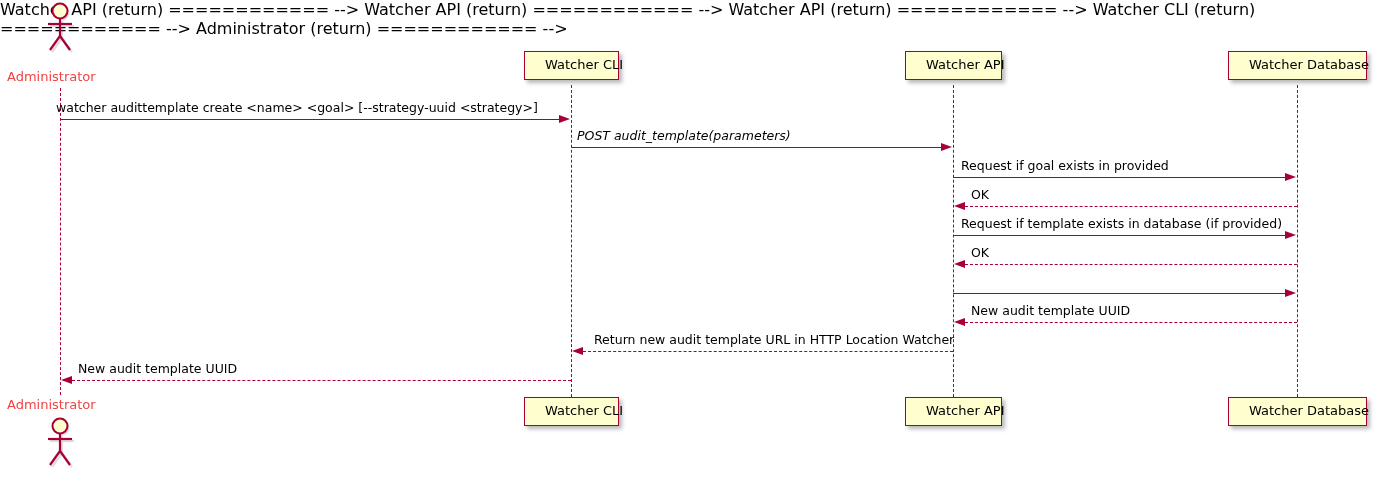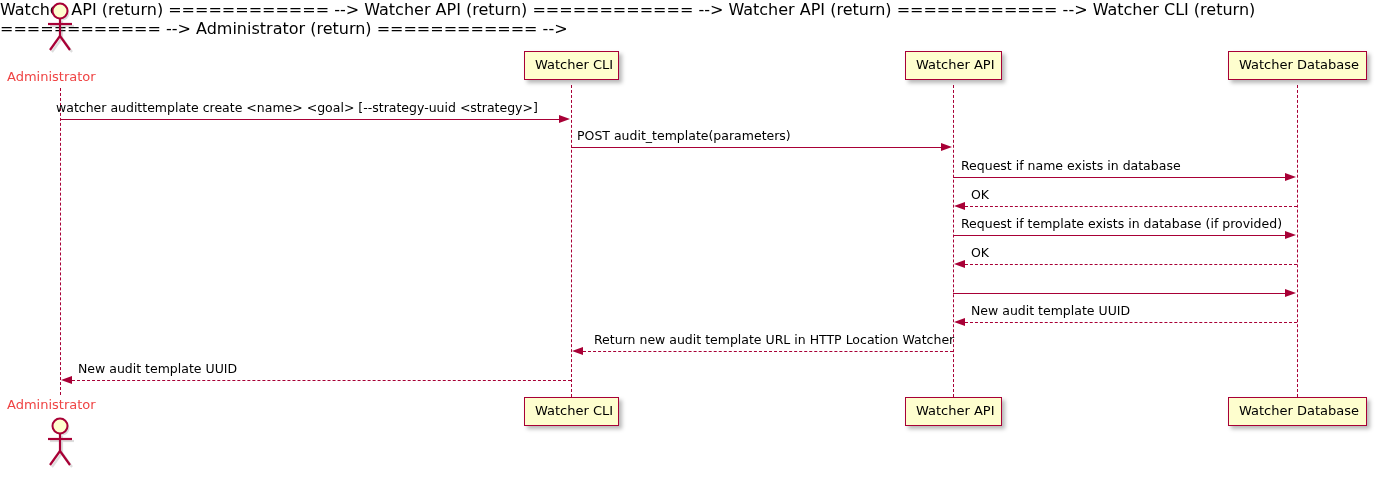--- a/index.html
+++ b/index.html
@@ -20,21 +20,21 @@
   
   .participant-box {
     position: absolute;
     box-sizing: border-box;
     background: #FEFECE;
     border: 1.5px solid #A80036;
     color: #000000;
     font-size: 13px;
     line-height: 14px;
     text-align: center;
-    padding: 6px 10px 7px 10px;
+    padding: 6px 10px 7px 20px;
     white-space: nowrap;
     box-shadow: 3px 3px 4px rgba(0,0,0,0.28);
   }
   
   .actor-figure {
     position: absolute;
     width: 32px;
     height: 52px;
   }
   .actor-label {
@@ -114,26 +114,26 @@
   <div class="participant-box" style="left:524px; top:51px; width:95px;">Watcher CLI</div>
   <div class="participant-box" style="left:905px; top:51px; width:97px;">Watcher API</div>
   <div class="participant-box" style="left:1228px; top:51px; width:139px;">Watcher Database</div>
 
   
   <div class="msg-label" style="left:56px; top:101px;">watcher audittemplate create &lt;name&gt; &lt;goal&gt; [--strategy-uuid &lt;strategy&gt;]</div>
   <div class="msg-line" style="left:60px; top:119px; width:501px;"></div>
   <div class="msg-arrow right" style="left:559px; top:114.5px;"></div>
 
   
-  <div class="msg-label" style="left:577px; top:129px;">POST audit_template(parameters)</div>
+  <div class="msg-label" style="left:577px; top:129px;font-style:italic;">POST audit_template(parameters)</div>
   <div class="msg-line" style="left:571px; top:147px; width:371px;"></div>
   <div class="msg-arrow right" style="left:941px; top:142.5px;"></div>
 
   
-  <div class="msg-label" style="left:961px; top:159px;">Request if name exists in database</div>
+  <div class="msg-label" style="left:961px; top:159px;">Request if goal exists in provided</div>
   <div class="msg-line" style="left:953px; top:177px; width:333px;"></div>
   <div class="msg-arrow right" style="left:1285px; top:172.5px;"></div>
 
    Watcher API (return) ============ --&gt;
   <div class="msg-label" style="left:971px; top:188px;">OK</div>
   <div class="msg-line dashed" style="left:965px; top:206px; width:332px;"></div>
   <div class="msg-arrow left" style="left:954px; top:201.5px;"></div>
 
   
   <div class="msg-label" style="left:961px; top:217px;">Request if template exists in database (if provided)</div>

